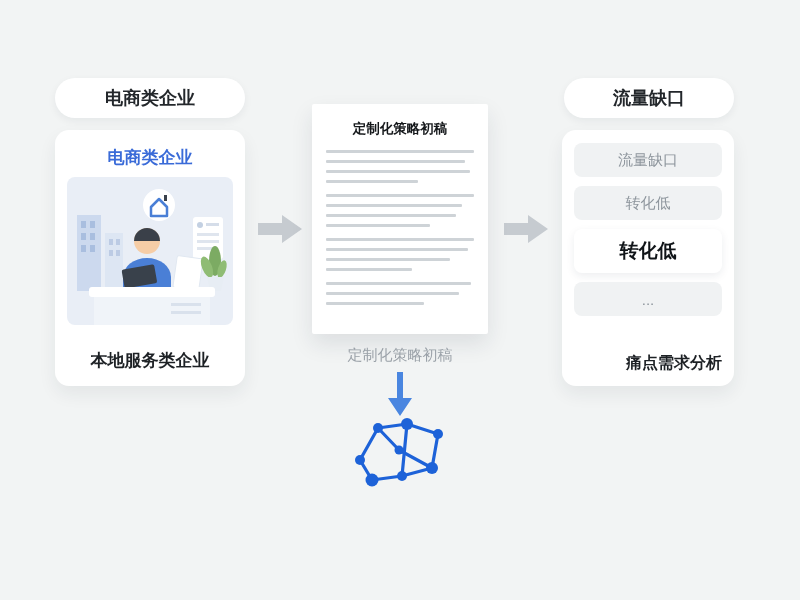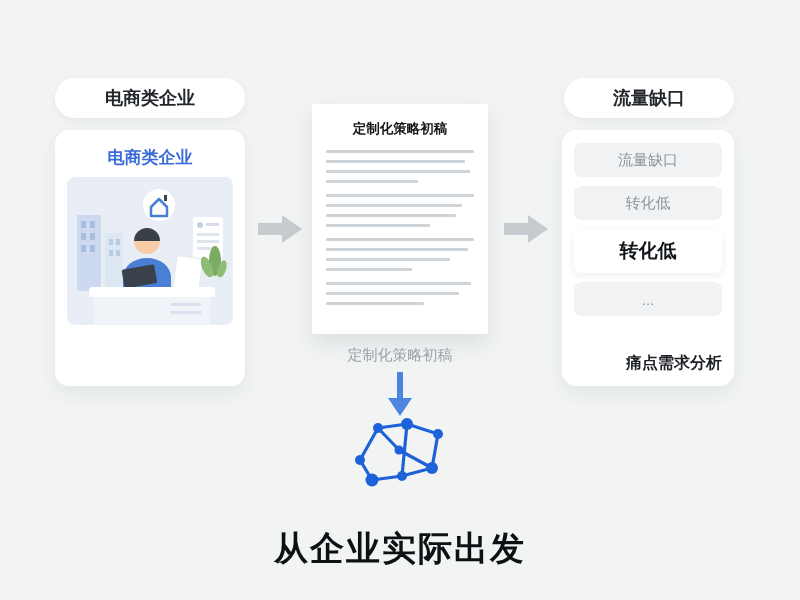--- a/index.html
+++ b/index.html
@@ -141,20 +141,21 @@
         <ellipse cx="140" cy="90" rx="5" ry="11" fill="#8fbc74" transform="rotate(-22 140 90)"></ellipse>
         <ellipse cx="155" cy="92" rx="4" ry="9" fill="#8fbc74" transform="rotate(18 155 92)"></ellipse>
         <path d="M140 100 h17 l-3 14 h-11 z" fill="#e7edf4"></path>
 
         <rect x="22" y="110" width="126" height="10" rx="3" fill="#ffffff"></rect>
         <rect x="27" y="120" width="116" height="28" fill="#f0f4f9"></rect>
         <rect x="104" y="126" width="30" height="3" fill="#d9e1ec"></rect>
         <rect x="104" y="134" width="30" height="3" fill="#d9e1ec"></rect>
       </svg>
     </div>
+    <div class="card-caption">本地服务类企业</div>
   </div>
 
   <svg class="arrow arrow-1" viewBox="0 0 44 30" xmlns="http://www.w3.org/2000/svg">
     <path d="M0 9 H24 V1 L44 15 L24 29 V21 H0 Z" fill="#c6cbd0"></path>
   </svg>
   <svg class="arrow arrow-2" viewBox="0 0 44 30" xmlns="http://www.w3.org/2000/svg">
     <path d="M0 9 H24 V1 L44 15 L24 29 V21 H0 Z" fill="#c6cbd0"></path>
   </svg>
 
   <div class="paper">
@@ -201,21 +202,20 @@
       <circle cx="26" cy="12" r="5"></circle>
       <circle cx="55" cy="8" r="6"></circle>
       <circle cx="86" cy="18" r="5"></circle>
       <circle cx="47" cy="34" r="4.5"></circle>
       <circle cx="20" cy="64" r="6.5"></circle>
       <circle cx="50" cy="60" r="5"></circle>
       <circle cx="80" cy="52" r="6"></circle>
     </g>
   </svg>
 
-  <div class="headline">从企业实际出发</div>
 
   <div class="pill right-pill">
     <span>流量缺口</span>
   </div>
 
   <div class="card right-card">
     <div class="pain-item">流量缺口</div>
     <div class="pain-item">转化低</div>
     <div class="pain-item emphasized">转化低</div>
     <div class="pain-item">...</div>

